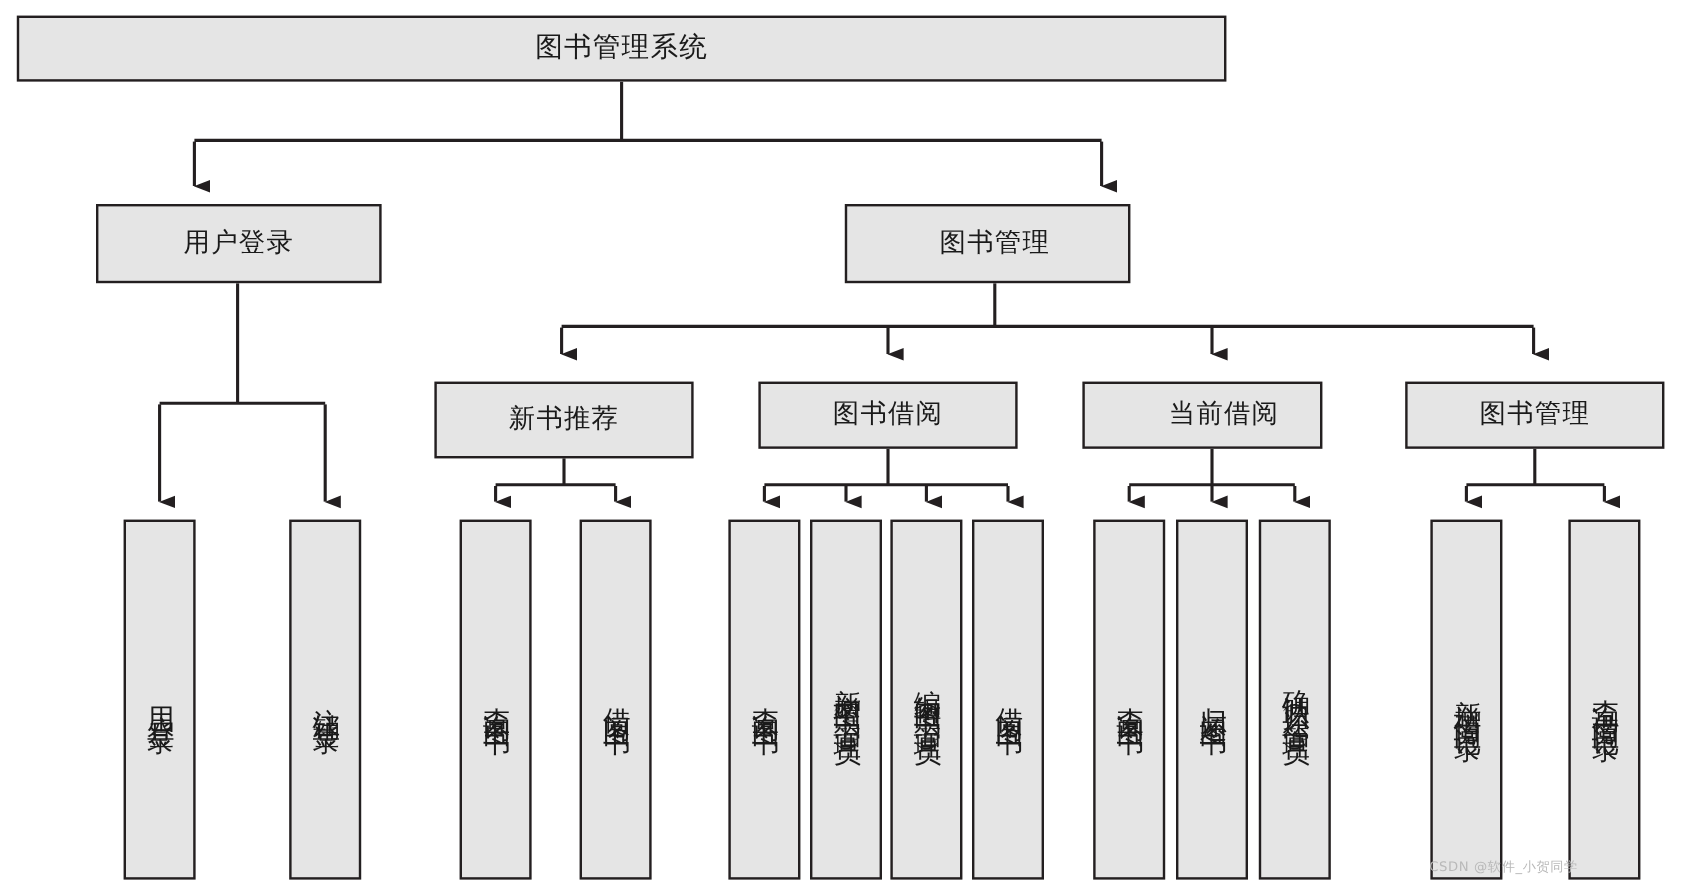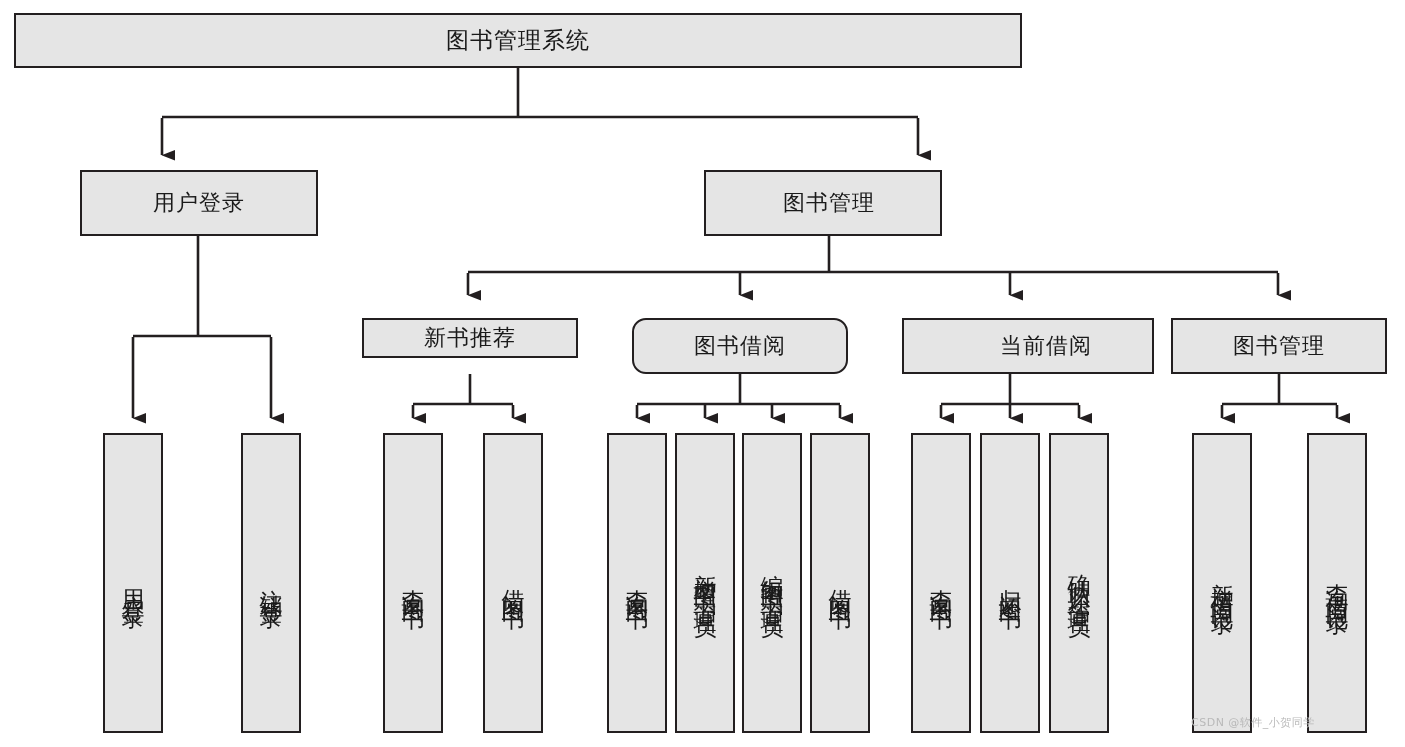--- a/index.html
+++ b/index.html
@@ -119,27 +119,27 @@
     <span class="label">图书管理系统</span>
   </div>
 
   <div class="node" style="left:80px; top:170px; width:238px; height:66px;">
     <span class="label">用户登录</span>
   </div>
   <div class="node" style="left:704px; top:170px; width:238px; height:66px;padding-left:12px;">
     <span class="label">图书管理</span>
   </div>
 
-  <div class="node" style="left:362px; top:318px; width:216px; height:40px;">
+  <div class="node" style="left:362px; top:318px; width:216px; height:64px;">
     <span class="label">新书推荐</span>
   </div>
-  <div class="node" style="left:632px; top:318px; width:216px; height:56px;border-radius:14px;">
+  <div class="node" style="left:632px; top:318px; width:216px; height:56px;">
     <span class="label">图书借阅</span>
   </div>
-  <div class="node" style="left:902px; top:318px; width:252px; height:56px;padding-left:36px;">
+  <div class="node" style="left:902px; top:318px; width:200px; height:56px;padding-left:36px;">
     <span class="label">当前借阅</span>
   </div>
   <div class="node" style="left:1171px; top:318px; width:216px; height:56px;">
     <span class="label">图书管理</span>
   </div>
 
   <div class="node leaf" style="left:103px; top:433px; width:60px; height:300px;">
     <span class="label">用户登录</span>
   </div>
   <div class="node leaf" style="left:241px; top:433px; width:60px; height:300px;">

